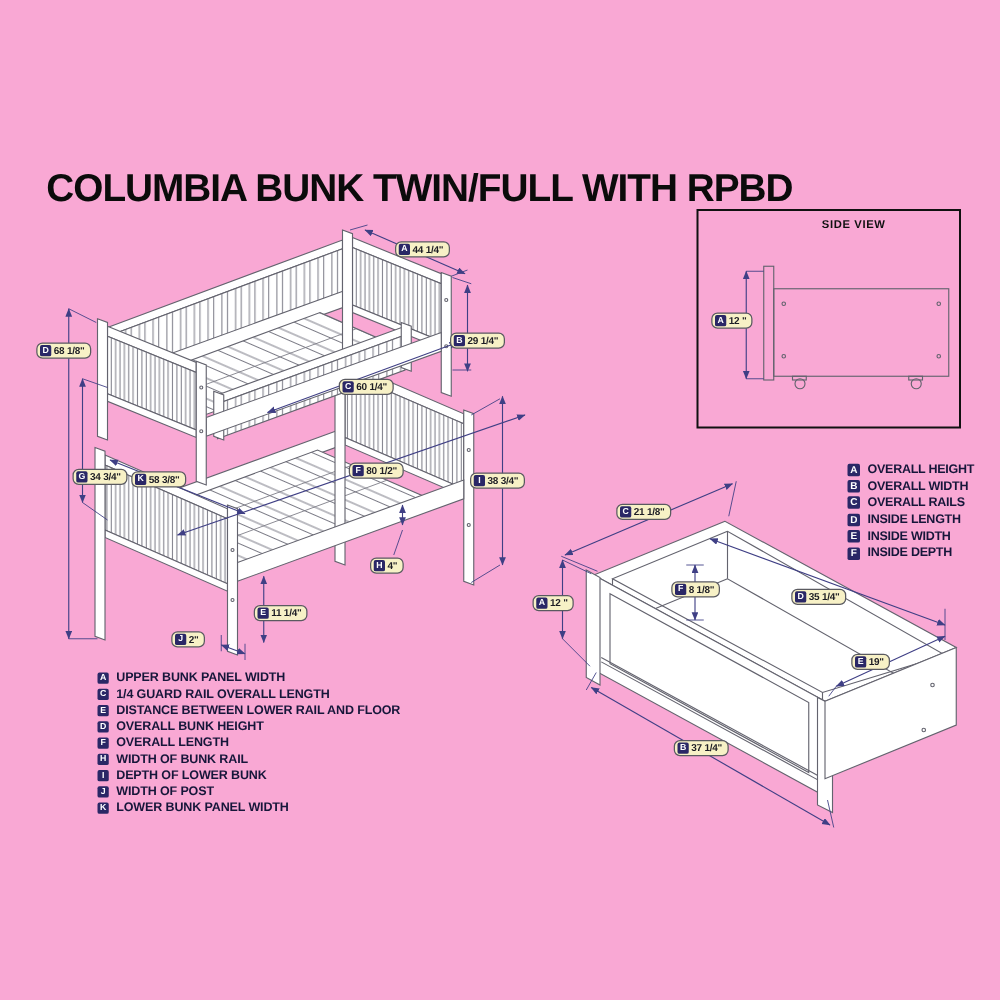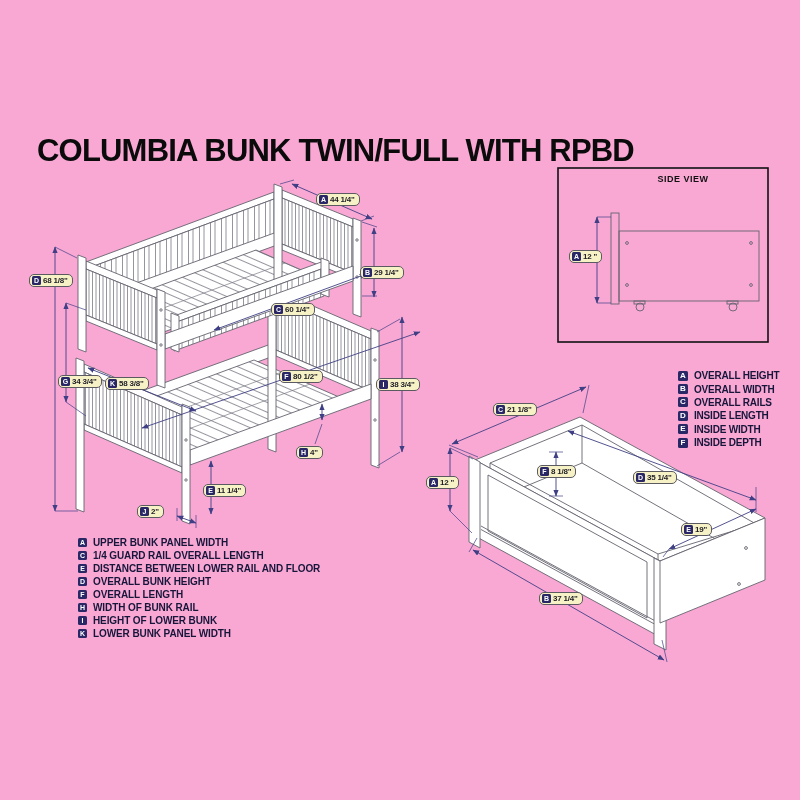--- a/index.html
+++ b/index.html
@@ -323,21 +323,25 @@
     <div class="lrow">
         <span class="b">F</span>
         <span class="t">OVERALL LENGTH</span>
       </div>
     <div class="lrow">
         <span class="b">H</span>
         <span class="t">WIDTH OF BUNK RAIL</span>
       </div>
     <div class="lrow">
         <span class="b">I</span>
-        <span class="t">HEIGHT OF LOWER BUNK</span>
+        <span class="t">DEPTH OF LOWER BUNK</span>
+      </div>
+    <div class="lrow">
+        <span class="b">J</span>
+        <span class="t">WIDTH OF POST</span>
       </div>
     <div class="lrow">
         <span class="b">K</span>
         <span class="t">LOWER BUNK PANEL WIDTH</span>
       </div>
   </div>
 
 </div>
 
 </body></html>

